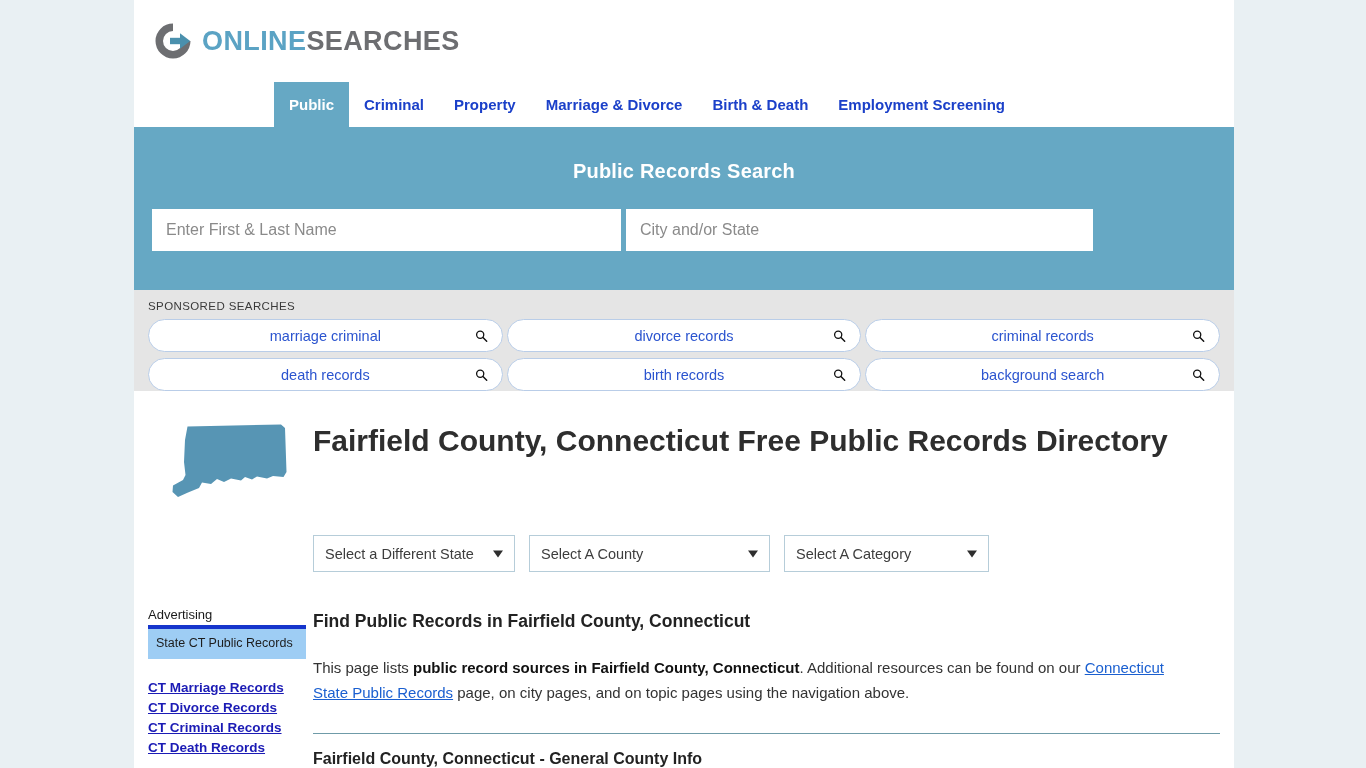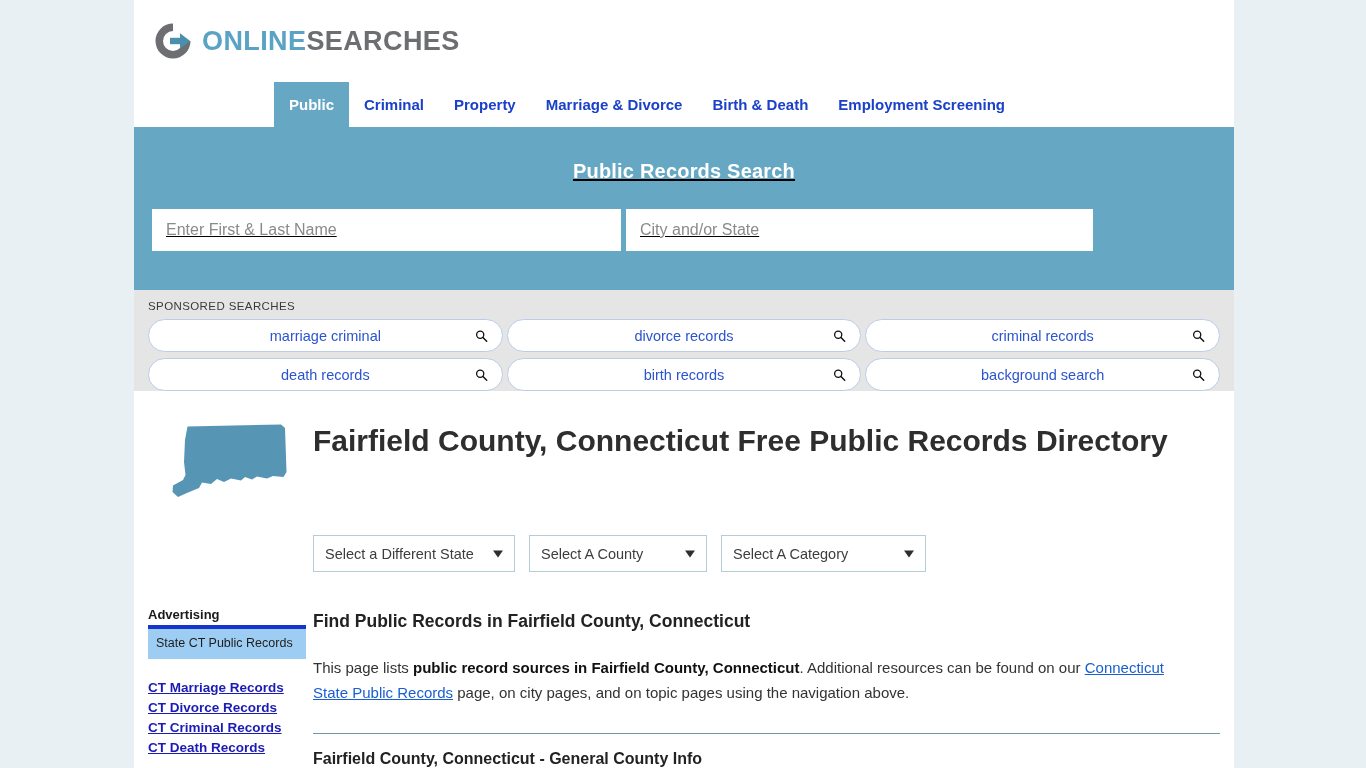--- a/index.html
+++ b/index.html
@@ -60,21 +60,20 @@
     background: #66a8c4;
     color: #ffffff;
   }
 
   
   .hero {
     background: #66a8c4;
     height: 163px;
     padding: 0 18px;
     position: relative;
-    text-decoration: underline;
   }
   .hero-title {
     text-align: center;
     color: #ffffff;
     font-size: 20px;
     font-weight: bold;
     padding-top: 33px;
     letter-spacing: 0.2px;
   }
   .hero-form {
@@ -175,21 +174,21 @@
   .sel-label { font-size: 14.5px; color: #3d3d3d; white-space: nowrap; }
   .sel-arrow {
     position: absolute; right: 11px; top: 50%;
     transform: translateY(-50%);
     width: 0; height: 0;
     border-left: 5.5px solid transparent;
     border-right: 5.5px solid transparent;
     border-top: 7px solid #2e2e2e;
   }
   #sel-state { width: 202px; }
-  #sel-county { width: 178px; }
+  #sel-county { width: 241px; }
   #sel-cat { width: 205px; }
 
   
   .section-h {
     font-size: 17.5px;
     font-weight: bold;
     color: #222;
     margin: 39px 0 0 0;
   }
   .para {
@@ -209,21 +208,21 @@
   .sub-h {
     font-size: 16px;
     font-weight: bold;
     color: #222;
     margin: 16px 0 0 0;
   }
 
   
   .adv-label {
     font-size: 13px;
-    font-weight: bold;
+    font-weight: normal;
     color: #1a1a1a;
     margin-top: 100px;
     margin-bottom: 3px;
   }
   .ad-box {
     background: #9ecdf4;
     border-top: 4px solid #1535cc;
     padding: 6px 8px 8px 8px;
     font-size: 12.5px;
     color: #1d1d1d;

